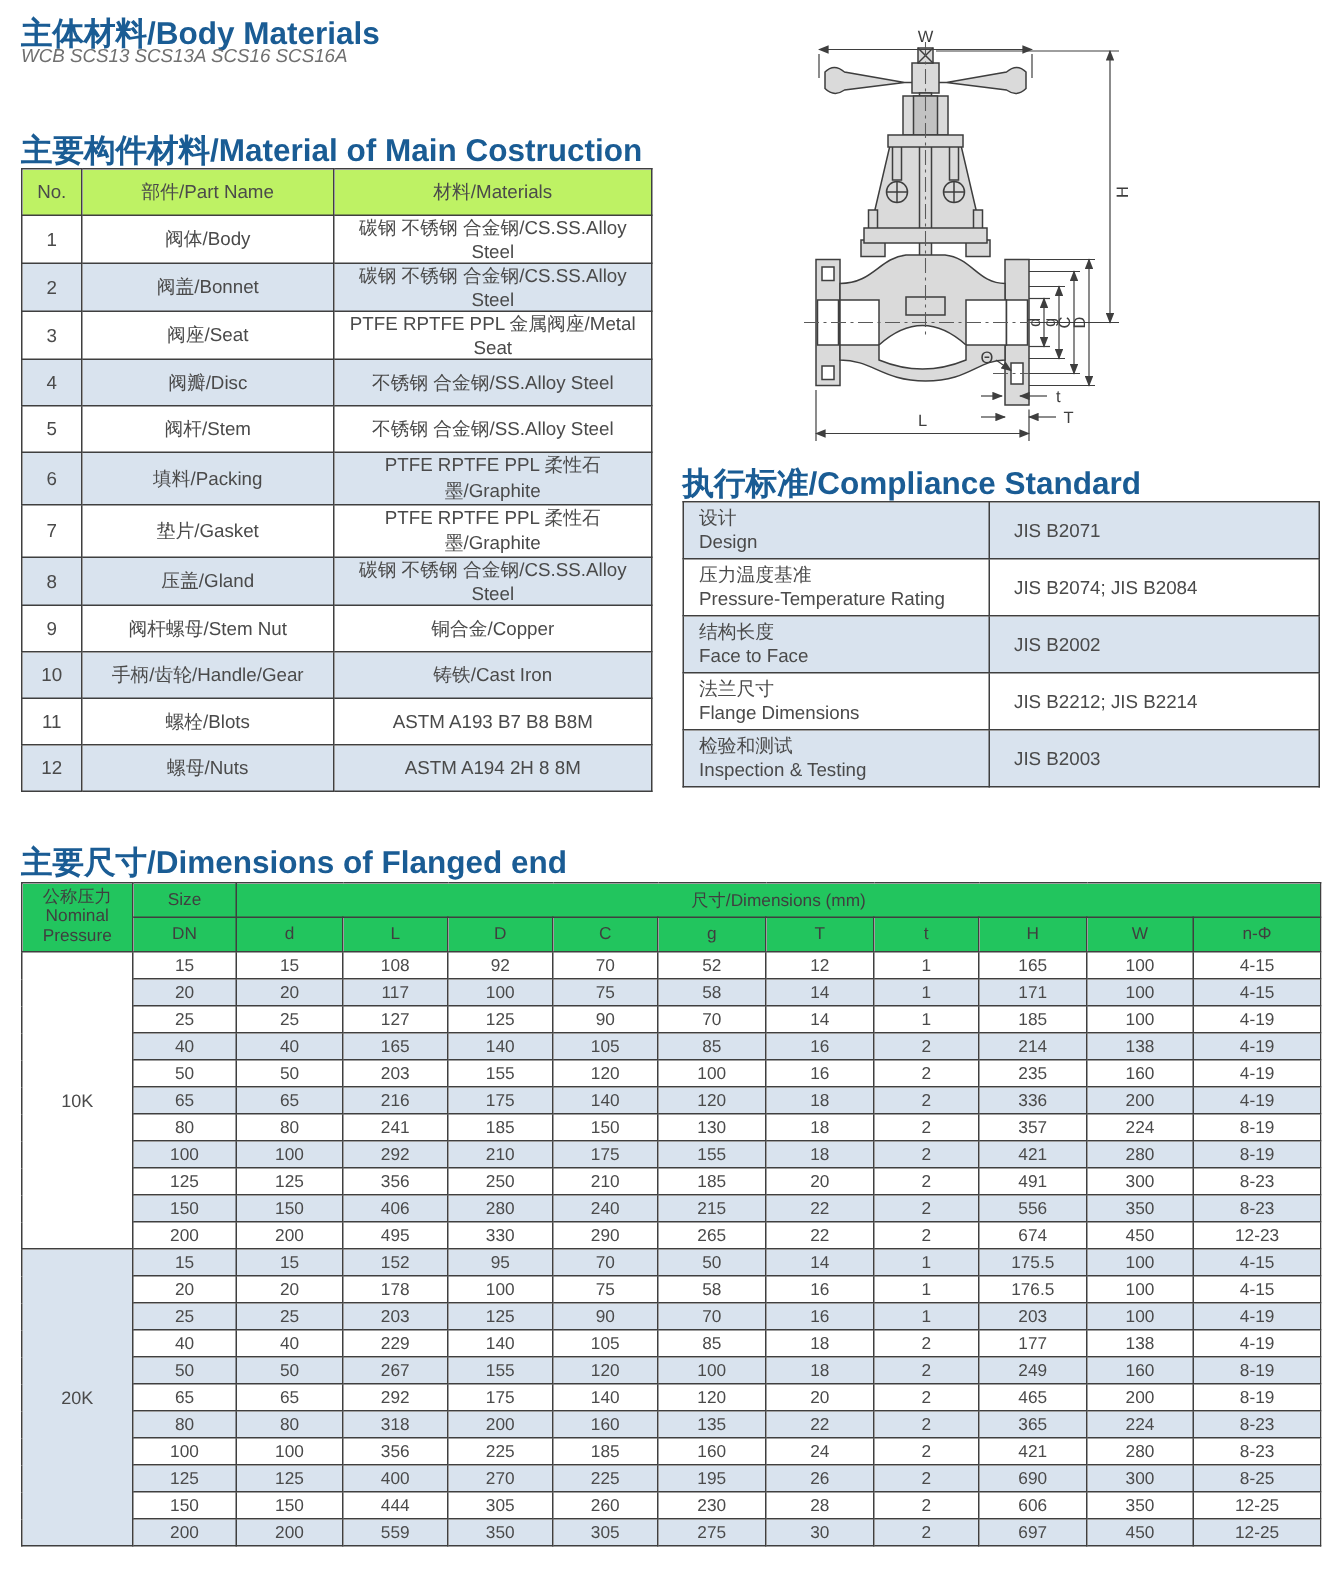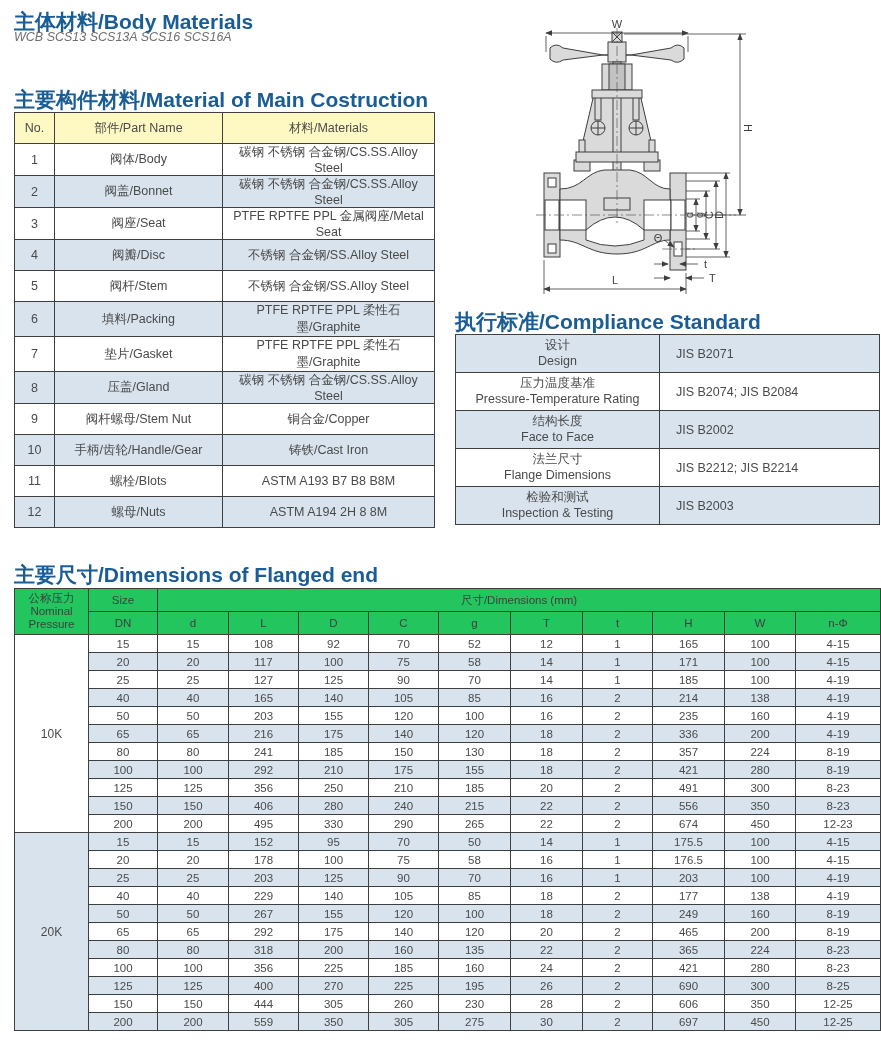--- a/index.html
+++ b/index.html
@@ -16,29 +16,29 @@
   .sub-note {
     position:absolute; font-size:12.5px; color:#6f6f6f; white-space:nowrap;
   }
   table { border-collapse:collapse; table-layout:fixed; position:absolute; }
   td, th { border:1px solid #3f3f3f; font-weight:normal; overflow:hidden; }
 
   
   .materials { left:14px; top:112px; width:420px; font-size:12.5px; }
   .materials th { background:#a9bcd2; color:#3c4least; }
   .materials th, .materials td { height:31px; text-align:center; color:#4a4a4a; padding:0 2px; }
-  .materials th { background:#fef9c3; }
+  .materials th { background:#bef264; }
   .materials tr.alt td { background:#d9e3ee; }
 
   
   .compliance { left:455px; top:334px; width:424px; font-size:12.5px; }
   .compliance td { height:38px; padding:2px 10px; vertical-align:middle; }
   .compliance td.val { padding-left:16px; }
   .compliance tr.alt td { background:#d9e3ee; }
-  .compliance .line { line-height:1.25;text-align:center; }
+  .compliance .line { line-height:1.25; }
 
   
   .dims { left:14px; top:588px; width:866px; font-size:11.5px; }
   .dims th { background:#22c55e; height:23px; text-align:center; color:#3f3f3f; padding:0; }
   .dims td { height:18px; text-align:center; padding:0; color:#4a4a4a; }
   .dims tr.alt td { background:#d9e3ee; }
   .dims td.pressure-cell { background:#ffffff; font-size:12px; }
   .dims th.pressure-h { font-size:11.5px; line-height:1.15; }
 
   

